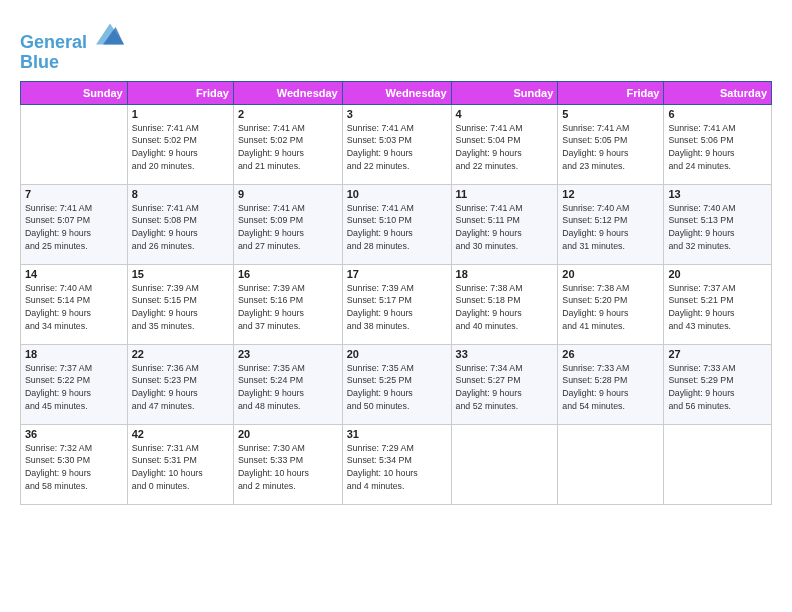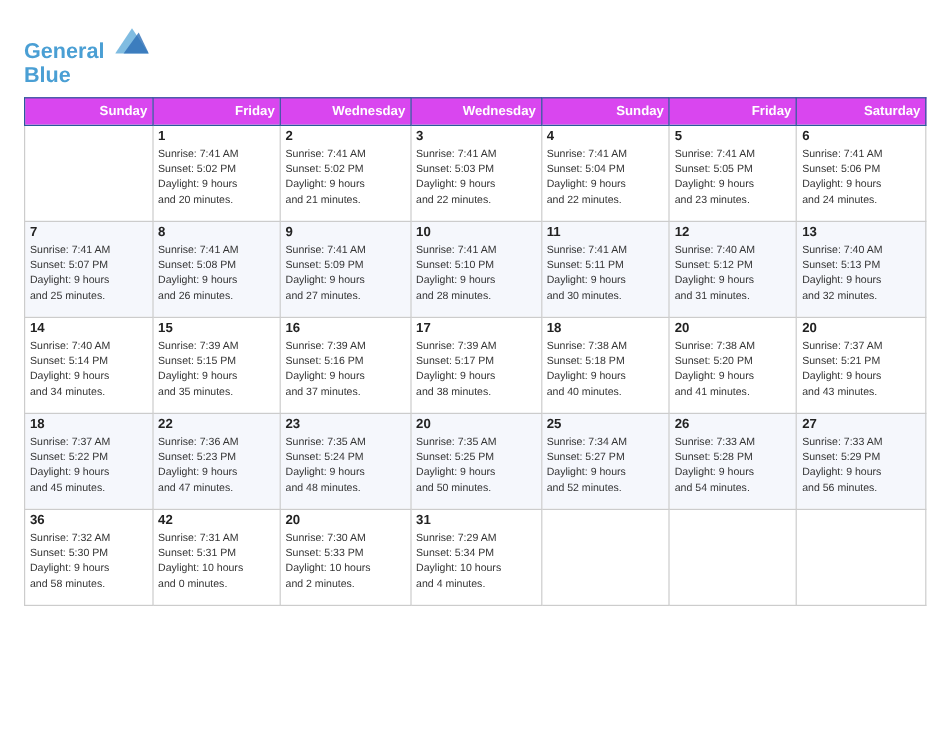--- a/index.html
+++ b/index.html
@@ -228,21 +228,21 @@
           </td>
           <td>
             <div class="day-num">23</div>
             <div class="day-info">Sunrise: 7:35 AM<br>Sunset: 5:24 PM<br>Daylight: 9 hours<br>and 48 minutes.</div>
           </td>
           <td>
             <div class="day-num">20</div>
             <div class="day-info">Sunrise: 7:35 AM<br>Sunset: 5:25 PM<br>Daylight: 9 hours<br>and 50 minutes.</div>
           </td>
           <td>
-            <div class="day-num">25</div>
+            <div class="day-num">33</div>
             <div class="day-info">Sunrise: 7:34 AM<br>Sunset: 5:27 PM<br>Daylight: 9 hours<br>and 52 minutes.</div>
           </td>
           <td>
             <div class="day-num">26</div>
             <div class="day-info">Sunrise: 7:33 AM<br>Sunset: 5:28 PM<br>Daylight: 9 hours<br>and 54 minutes.</div>
           </td>
           <td>
             <div class="day-num">27</div>
             <div class="day-info">Sunrise: 7:33 AM<br>Sunset: 5:29 PM<br>Daylight: 9 hours<br>and 56 minutes.</div>
           </td>

